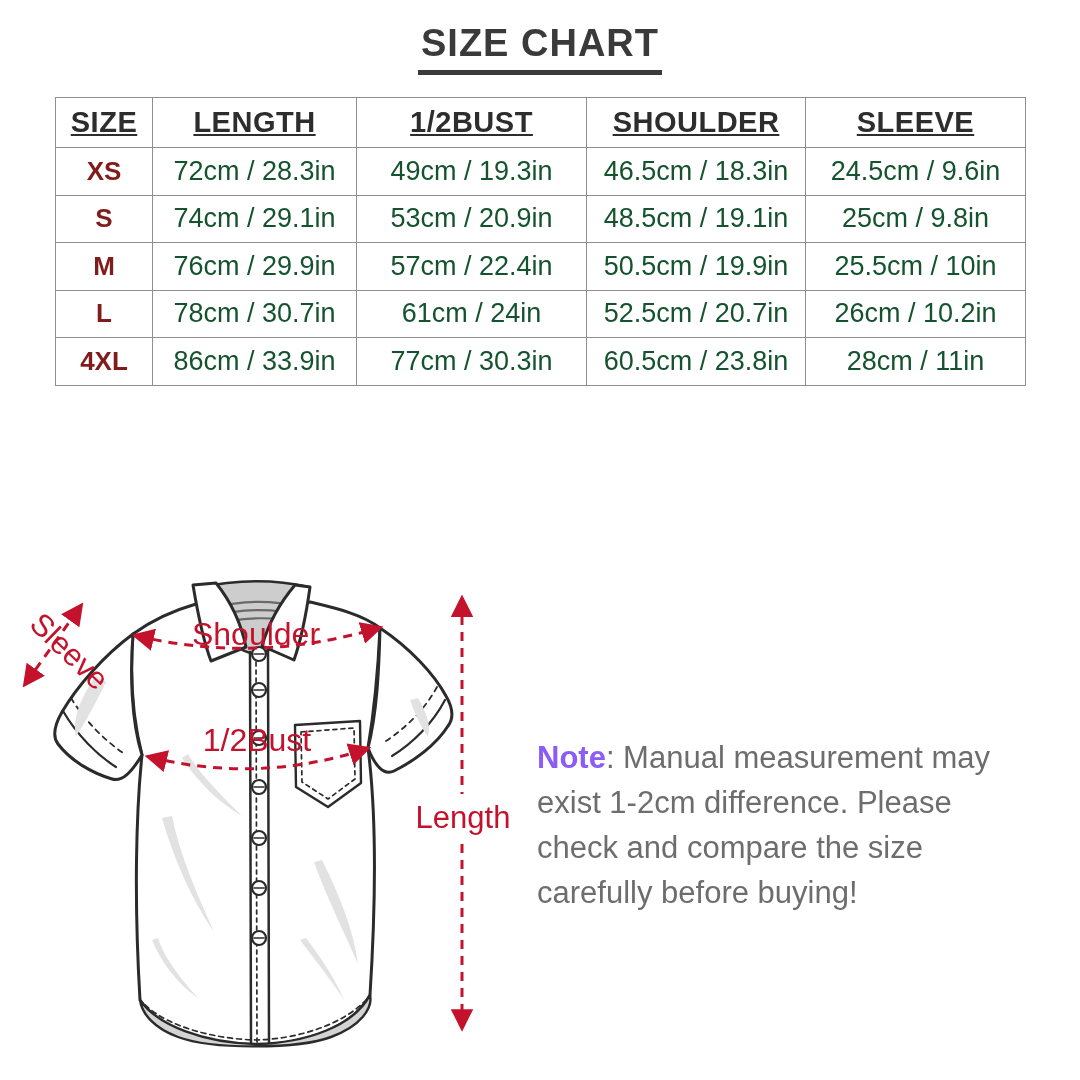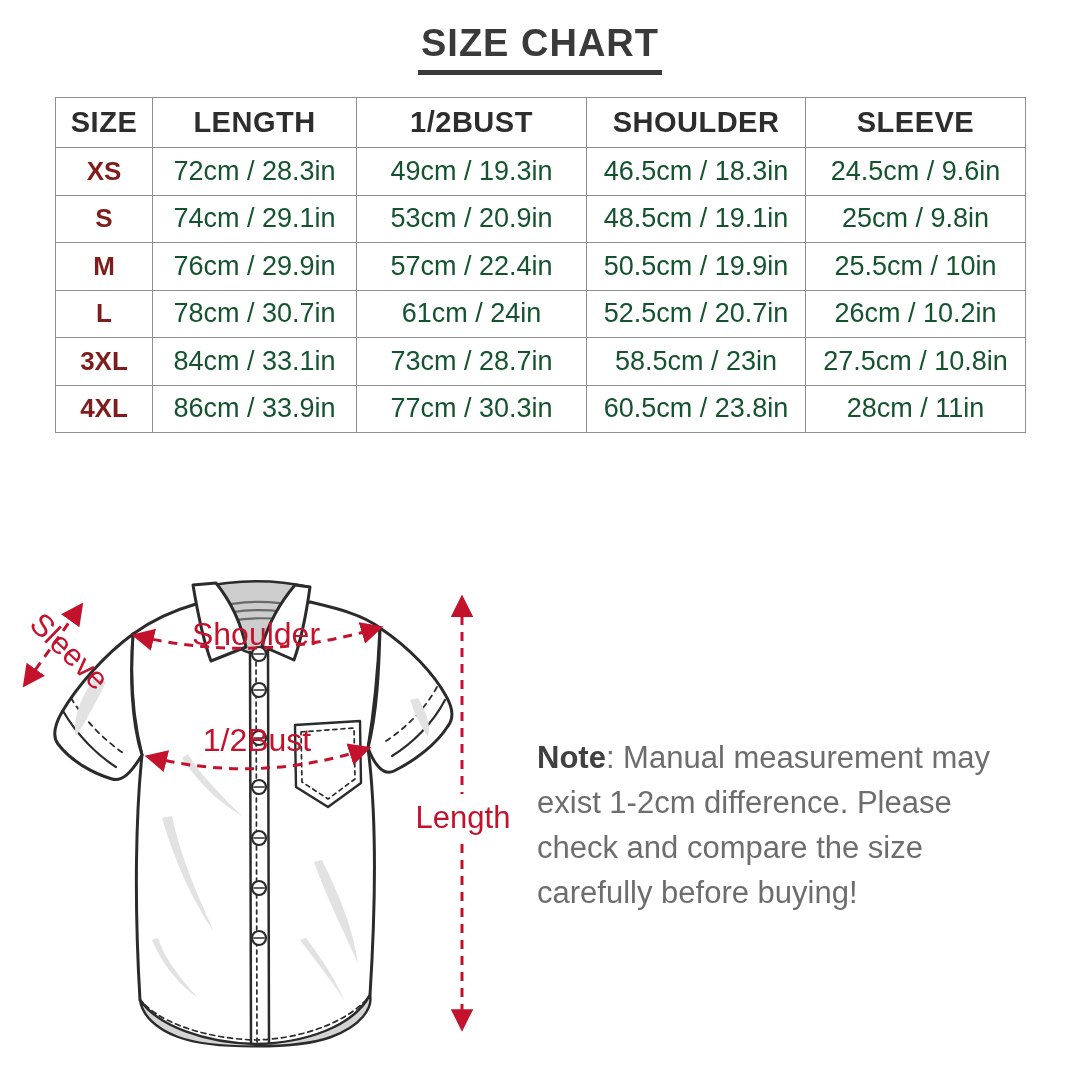--- a/index.html
+++ b/index.html
@@ -19,33 +19,33 @@
 
   
   table.size-table{
     position:absolute;top:97px;left:55px;width:970px;
     border-collapse:collapse;table-layout:fixed;background:#fff;
   }
   .size-table th,.size-table td{
     border:1px solid #8f8f8f;text-align:center;vertical-align:middle;padding:0;
     white-space:nowrap;overflow:hidden;
   }
-  .size-table th{height:49px;font-size:29px;font-weight:bold;color:#2d2d2d;letter-spacing:.5px;}
+  .size-table th{height:49px;font-size:29px;font-weight:bold;color:#2d2d2d;letter-spacing:.5px;text-decoration:underline;}
   .size-table td{height:46.5px;font-size:27px;color:#14532d;}
   .size-table td.size-col{font-weight:bold;color:#7f1d1d;font-size:26px;}
 
   
   svg.diagram{position:absolute;top:560px;left:0;}
 
   
   .note{
     position:absolute;left:537px;top:704px;width:482px;
     font-size:31px;line-height:45px;color:#6d6d6d;
   }
-  .note .note-label{font-weight:bold;color:#404040;margin-top:31px;}
+  .note .note-label{font-weight:bold;color:#8b5cf6;margin-top:31px;}
 </style>
 </head>
 <body>
 
 <div class="page">
 
   <div class="title-wrap">
     <span class="title">SIZE CHART</span>
   </div>
 
@@ -89,27 +89,20 @@
           <td>25.5cm / 10in</td>
         </tr>
         <tr>
           <td class="size-col">L</td>
           <td>78cm / 30.7in</td>
           <td>61cm / 24in</td>
           <td>52.5cm / 20.7in</td>
           <td>26cm / 10.2in</td>
         </tr>
         <tr>
-          <td class="size-col">3XL</td>
-          <td>84cm / 33.1in</td>
-          <td>73cm / 28.7in</td>
-          <td>58.5cm / 23in</td>
-          <td>27.5cm / 10.8in</td>
-        </tr>
-        <tr>
           <td class="size-col">4XL</td>
           <td>86cm / 33.9in</td>
           <td>77cm / 30.3in</td>
           <td>60.5cm / 23.8in</td>
           <td>28cm / 11in</td>
         </tr>
       </tbody>
   </table>
 
   <svg class="diagram" width="540" height="520" viewBox="0 0 540 520">

